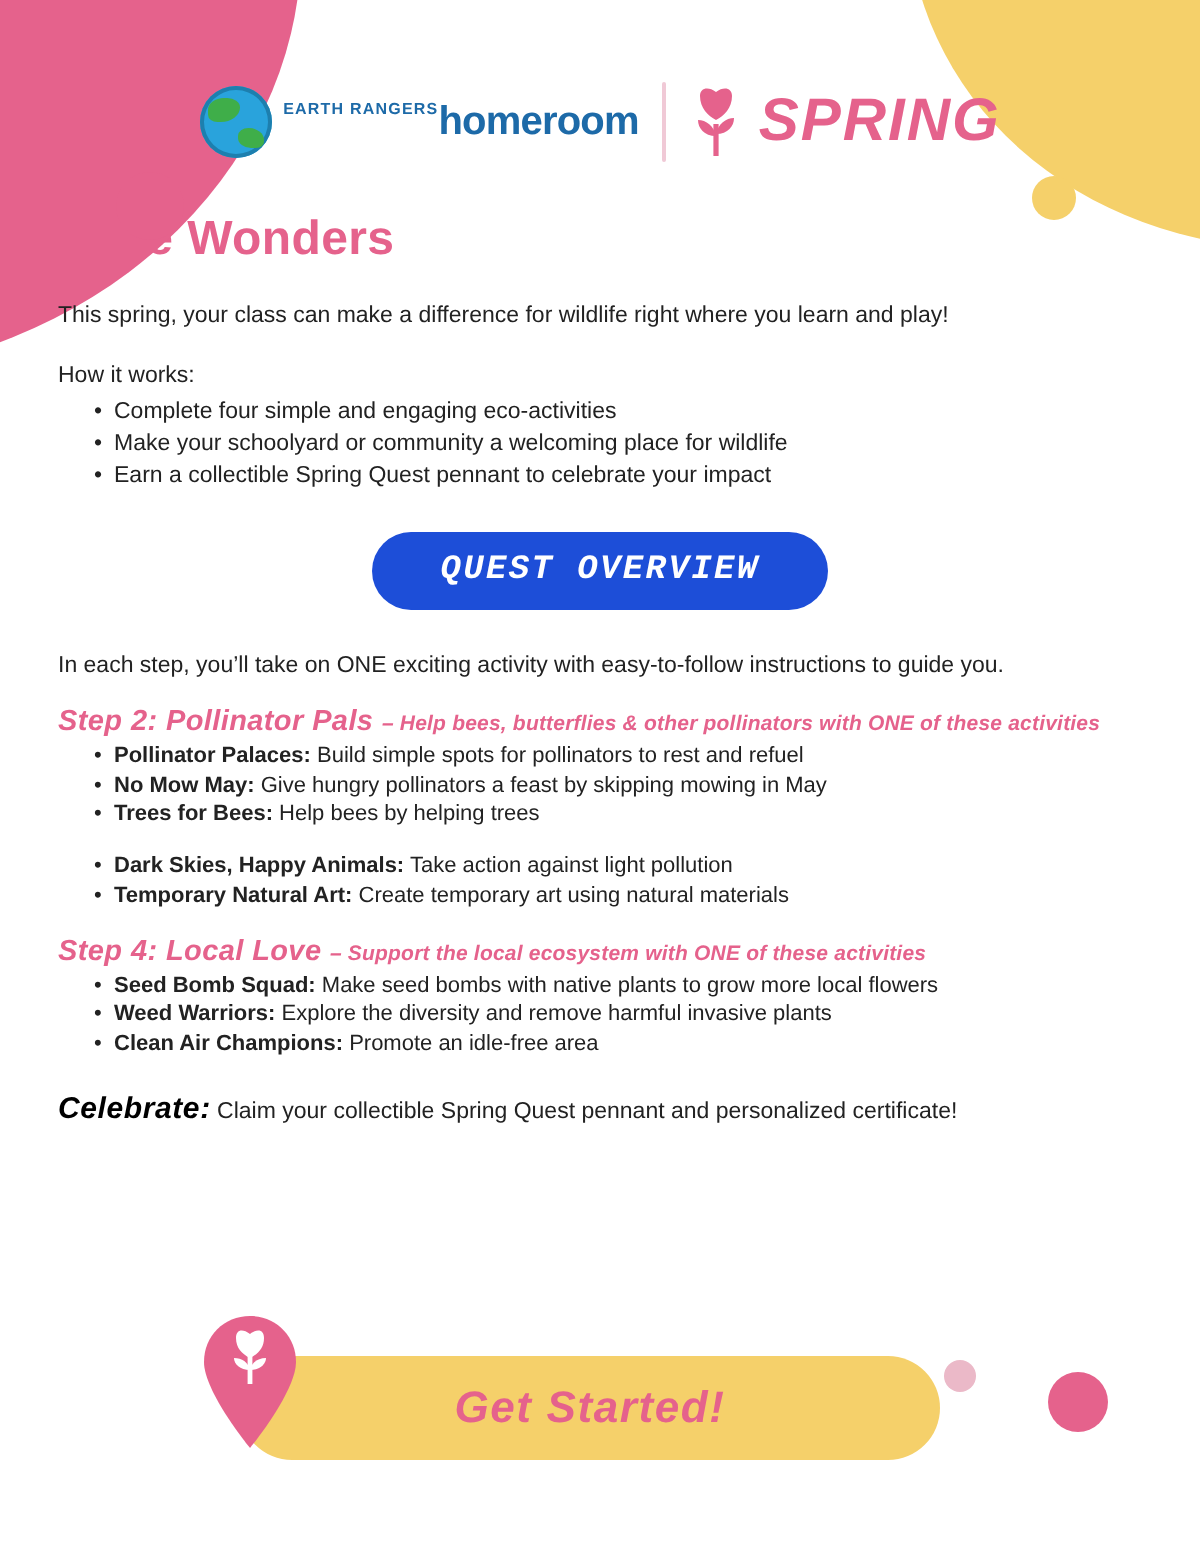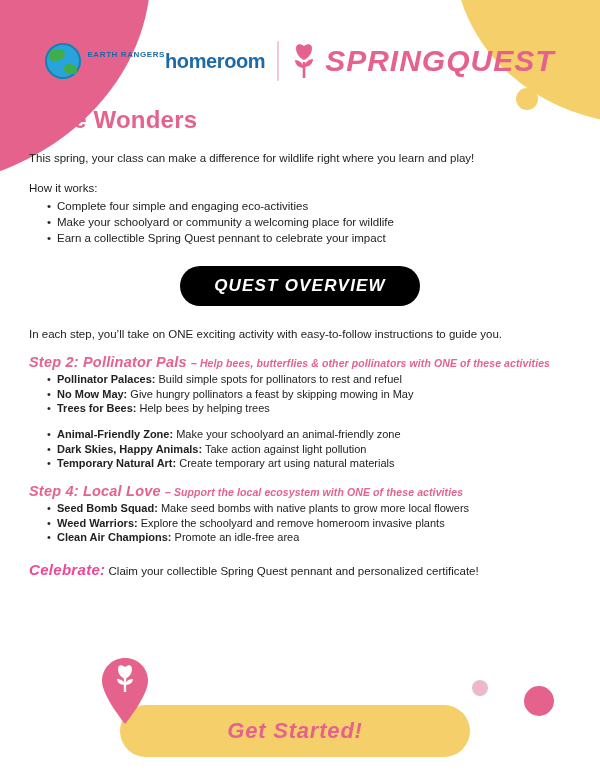--- a/index.html
+++ b/index.html
@@ -199,28 +199,29 @@
     color: #222;
   }
 
   
   #quest-overview-wrap {
     display: flex;
     justify-content: center;
     margin: 22px 0 0 0;
   }
   #quest-overview-pill {
-    background: #000000;
+    background: #1d4ed8;
     color: #fff;
     font-weight: bold;
     font-style: italic;
     font-size: 17px;
     letter-spacing: 1.2px;
     padding: 10px 34px;
     border-radius: 22px;
+    font-family: Liberation Mono, monospace;
   }
 
   #lead-line {
     font-size: 11.5px;
     color: #222;
     margin: 22px 0 0 0;
   }
 
   
   .step-block { margin-top: 14px; }
@@ -262,21 +263,21 @@
     color: #222;
   }
   .li-label { font-weight: bold; }
 
   #celebrate-line {
     margin-top: 18px;
     font-size: 11.5px;
     color: #222;
   }
   #celebrate-word {
-    color: #ec4899;
+    color: #000000;
     font-weight: bold;
     font-style: italic;
     font-size: 15px;
     letter-spacing: .3px;
   }
 
   
   #footer {
     position: absolute;
     left: 0;
@@ -288,21 +289,20 @@
     position: absolute;
     left: 120px;
     top: 8px;
     width: 350px;
     height: 52px;
     background: #f5d06a;
     border-radius: 26px;
     display: flex;
     align-items: center;
     justify-content: center;
-    margin-top: 27px;
   }
   #cta-label {
     color: #e5628c;
     font-weight: bold;
     font-style: italic;
     font-size: 22px;
     letter-spacing: .8px;
   }
   #pin-marker {
     position: absolute;
@@ -338,21 +338,20 @@
     <div id="sq-flower">
       <svg width="26" height="38" viewBox="0 0 26 38" aria-hidden="true">
         <path d="M13 36 L13 20" stroke="#e5628c" stroke-width="2.6" fill="none"></path>
         <path d="M13 26 C7 26 4 22 4 18 C8 18 12 21 13 26 Z" fill="#e5628c"></path>
         <path d="M13 25 C19 25 22 21 22 17 C18 17 14 20 13 25 Z" fill="#e5628c"></path>
         <path d="M5 6 C5 2 9 1 13 4 C17 1 21 2 21 6 C21 12 17 16 13 18 C9 16 5 12 5 6 Z" fill="#e5628c"></path>
       </svg>
     </div>
     <div id="sq-text">
       <span id="sq-spring">SPRING</span>
-      <span id="sq-quest">QUEST</span>
     </div>
   </div>
 </div>
 
 <h1 id="page-title">Wildlife Wonders</h1>
 
 <div id="content">
 
   <p class="intro">This spring, your class can make a difference for wildlife right where you learn and play!</p>
 
@@ -378,34 +377,33 @@
     </div>
     <ul class="step-list">
       <li><span class="li-label">Pollinator Palaces:</span> <span>Build simple spots for pollinators to rest and refuel</span></li>
       <li><span class="li-label">No Mow May:</span> <span>Give hungry pollinators a feast by skipping mowing in May</span></li>
       <li><span class="li-label">Trees for Bees:</span> <span>Help bees by helping trees</span></li>
     </ul>
   </div>
 
   <div class="step-block">
     <ul class="step-list">
-      <li><span class="li-label">Animal-Friendly Zone:</span> <span>Make your schoolyard an animal-friendly zone</span></li>
       <li><span class="li-label">Dark Skies, Happy Animals:</span> <span>Take action against light pollution</span></li>
       <li><span class="li-label">Temporary Natural Art:</span> <span>Create temporary art using natural materials</span></li>
     </ul>
   </div>
 
   <div class="step-block">
     <div class="step-head">
       <span>Step 4: Local Love</span>
       <span class="step-sub">– Support the local ecosystem with ONE of these activities</span>
     </div>
     <ul class="step-list">
       <li><span class="li-label">Seed Bomb Squad:</span> <span>Make seed bombs with native plants to grow more local flowers</span></li>
-      <li><span class="li-label">Weed Warriors:</span> <span>Explore the schoolyard and remove homeroom invasive plants</span></li>
+      <li><span class="li-label">Weed Warriors:</span> <span>Explore the diversity and remove harmful invasive plants</span></li>
       <li><span class="li-label">Clean Air Champions:</span> <span>Promote an idle-free area</span></li>
     </ul>
   </div>
 
   <p id="celebrate-line">
     <span id="celebrate-word">Celebrate:</span><span> Claim your collectible Spring Quest pennant and personalized certificate!</span>
   </p>
 
 </div>
 

